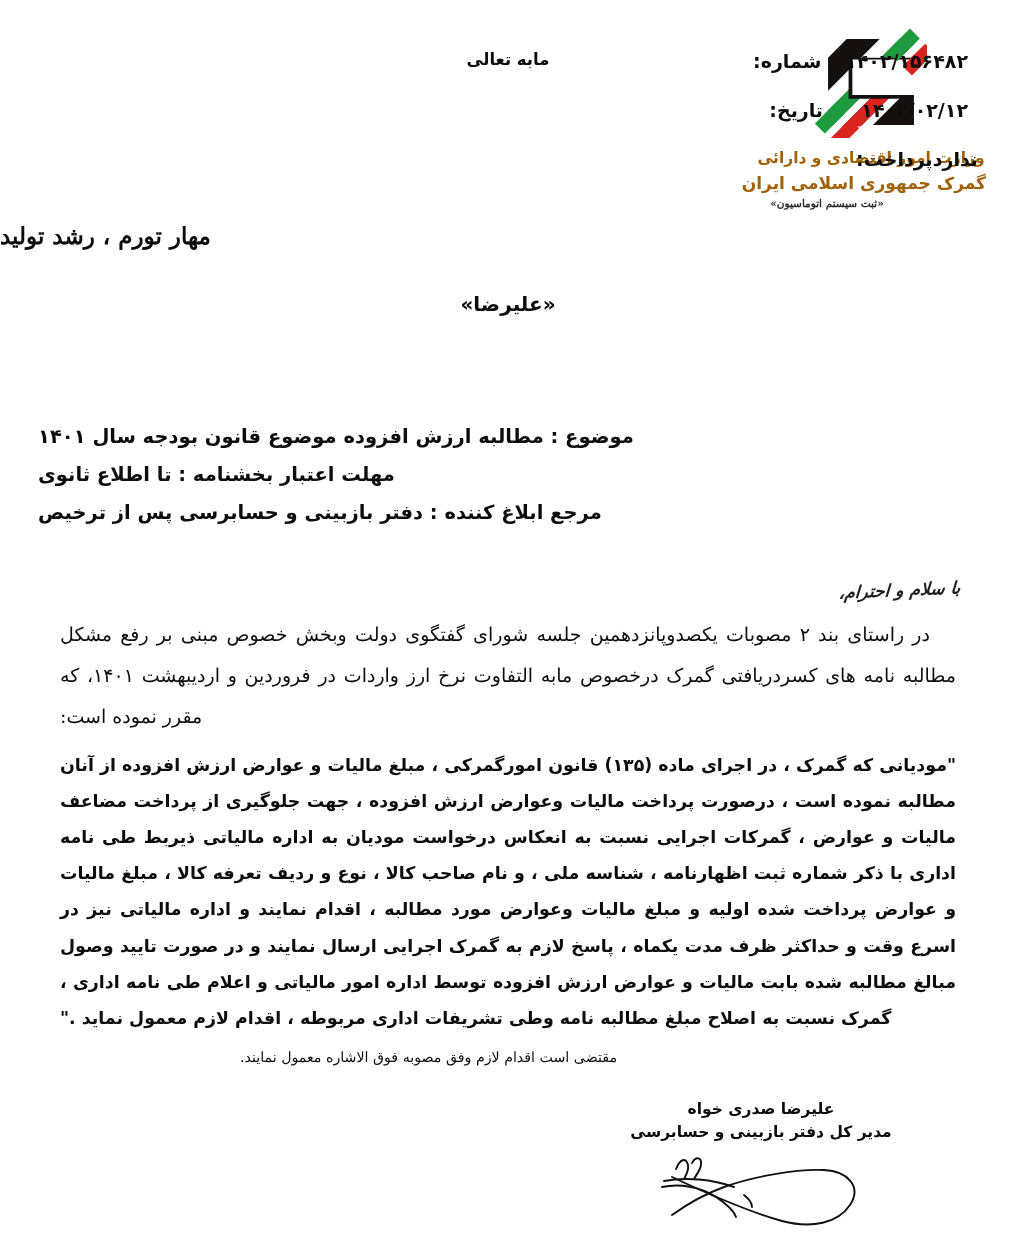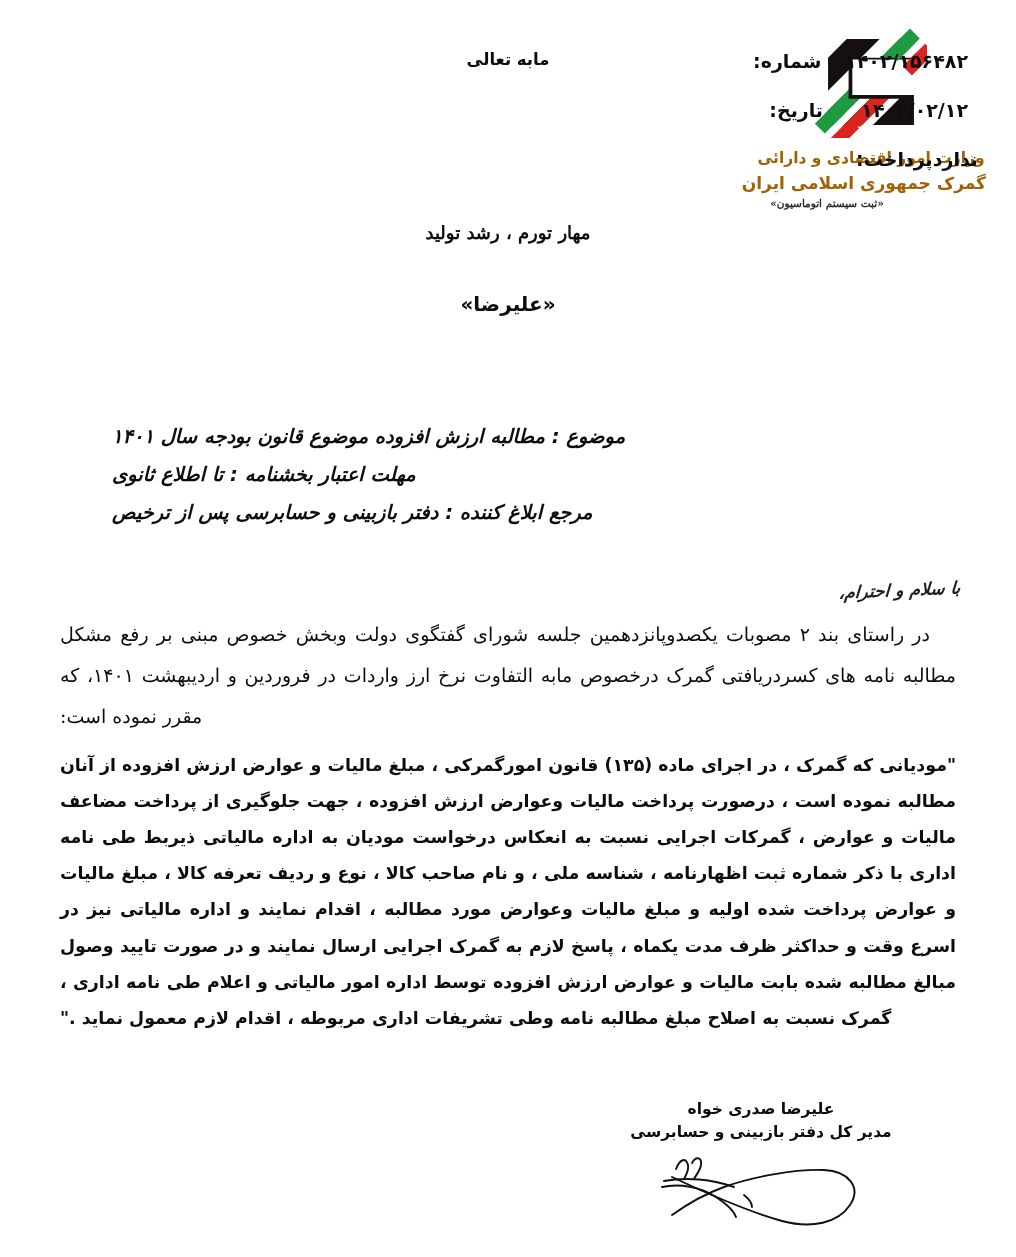--- a/index.html
+++ b/index.html
@@ -63,22 +63,22 @@
     left: 0; right: 0;
     text-align: center;
     font-size: 16.5px;
     font-weight: bold;
     letter-spacing: .3px;
   }
   .slogan {
     position: absolute;
     top: 222px;
     left: 0; right: 0;
-    text-align: center;
-    font-size: 18px;
+    text-align: left;
+    font-size: 23px;
     font-weight: bold;
     font-family: "DejaVu Serif", "Liberation Serif", serif;
   }
   .bakhshnameh {
     position: absolute;
     top: 292px;
     left: 0; right: 0;
     text-align: center;
     font-size: 20px;
     font-weight: bold;
@@ -121,23 +121,22 @@
     padding-right: 18px;
     font-weight: bold;
   }
 
   
   .subject-block {
     position: absolute;
     top: 418px;
     right: 0;
     left: 0;
-    padding-left: 112px;
+    padding-left: 38px;
     text-align: left;
-    font-style: italic;
   }
   .subject-line {
     font-size: 19.5px;
     font-weight: bold;
     line-height: 1.95;
     direction: rtl;
     unicode-bidi: embed;
   }
 
   
@@ -286,20 +285,21 @@
     <div class="subject-line">موضوع : مطالبه ارزش افزوده موضوع قانون بودجه سال ۱۴۰۱</div>
     <div class="subject-line">مهلت اعتبار بخشنامه : تا اطلاع ثانوی</div>
     <div class="subject-line">مرجع ابلاغ کننده : دفتر بازبینی و حسابرسی پس از ترخیص</div>
   </div>
 
   <div class="greeting">با سلام و احترام،</div>
 
   <div class="body-wrap">
     <p class="intro-para">در راستای بند ۲ مصوبات یکصدوپانزدهمین جلسه  شورای گفتگوی دولت وبخش خصوص مبنی بر رفع مشکل مطالبه نامه های کسردریافتی گمرک درخصوص مابه التفاوت نرخ ارز واردات در فروردین و اردیبهشت ۱۴۰۱، که مقرر نموده است:</p>
     <p class="quote-para">"مودیانی که گمرک ، در اجرای ماده (۱۳۵) قانون امورگمرکی ، مبلغ مالیات و عوارض ارزش افزوده  از آنان مطالبه نموده است ، درصورت پرداخت مالیات وعوارض ارزش افزوده ، جهت جلوگیری از پرداخت مضاعف مالیات و عوارض ، گمرکات اجرایی نسبت به انعکاس درخواست مودیان به اداره مالیاتی ذیربط طی نامه اداری با ذکر شماره ثبت اظهارنامه ، شناسه ملی ، و نام صاحب کالا ، نوع و ردیف تعرفه کالا ، مبلغ مالیات و عوارض پرداخت شده اولیه و مبلغ مالیات وعوارض مورد مطالبه ، اقدام نمایند و اداره مالیاتی نیز در اسرع وقت و حداکثر ظرف مدت یکماه ، پاسخ لازم به گمرک اجرایی ارسال نمایند و در صورت تایید وصول مبالغ مطالبه شده بابت مالیات و عوارض ارزش افزوده توسط اداره امور مالیاتی و اعلام طی نامه اداری ، گمرک نسبت به اصلاح مبلغ مطالبه نامه وطی تشریفات اداری مربوطه ، اقدام لازم معمول نماید ."</p>
+    <p class="closing-para">مقتضی است اقدام لازم وفق مصوبه فوق الاشاره معمول نمایند.</p>
   </div>
 
   <div class="signature-block">
     <div class="sign-name">علیرضا صدری خواه</div>
     <div class="sign-title">مدیر کل دفتر بازبینی و حسابرسی</div>
     <div class="sign-mark">
       <svg width="290" height="90" viewBox="0 0 290 90" aria-hidden="true">
         <g fill="none" stroke="#111" stroke-width="1.9" stroke-linecap="round">
           <path d="M60 22 C64 12, 70 10, 72 18 C73 24, 70 28, 68 32"></path>
           <path d="M76 16 C80 9, 86 10, 85 18 C84 24, 80 28, 78 32"></path>

